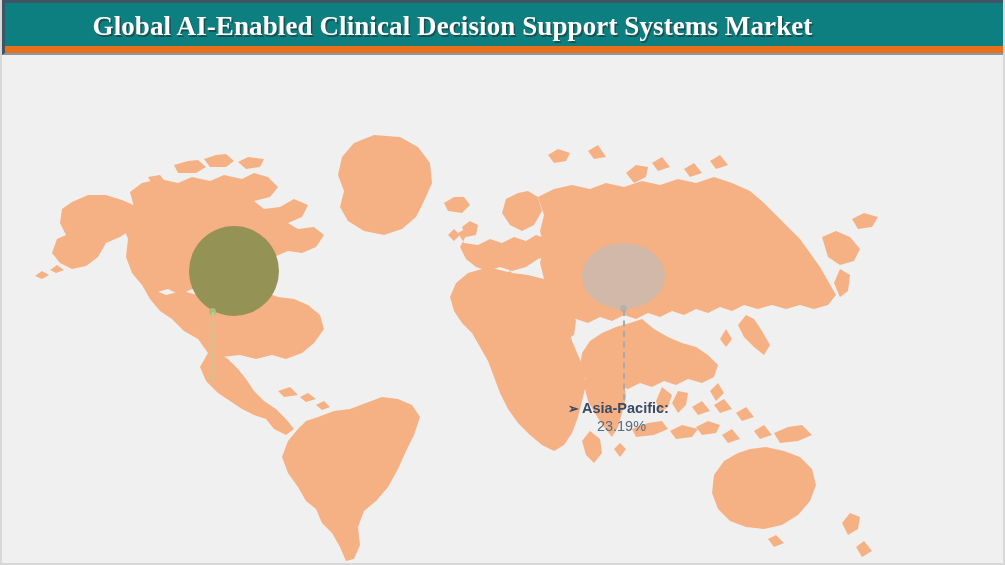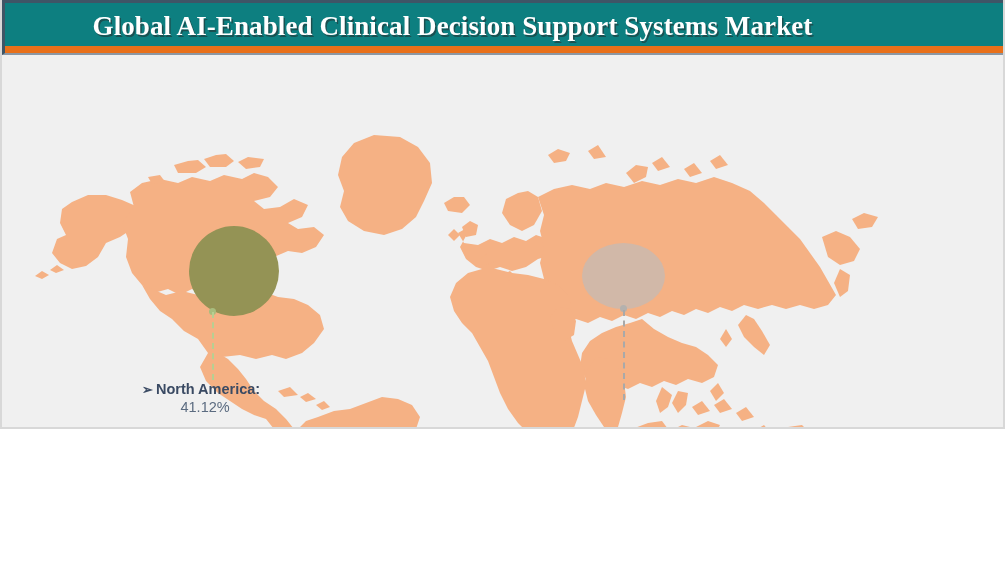--- a/index.html
+++ b/index.html
@@ -3,21 +3,21 @@
 <meta charset="utf-8">
 <style>
   html, body {
     margin: 0;
     padding: 0;
     background: #ffffff;
   }
   #slide {
     position: relative;
     width: 1005px;
-    height: 429px;
+    height: 565px;
     background: #f0f0f0;
     overflow: hidden;
     font-family: "Liberation Sans", sans-serif;
     box-sizing: border-box;
     border-left: 2px solid #d8d8d8;
     border-right: 2px solid #d8d8d8;
     border-bottom: 2px solid #d8d8d8;
   }
 
   
@@ -315,21 +315,21 @@
   </div>
 
   <div class="region-bubble" id="bubble-na"></div>
   <div class="anchor-dot" id="dot-na"></div>
   <div class="leader" id="leader-na"></div>
 
   <div class="region-bubble" id="bubble-ap"></div>
   <div class="anchor-dot" id="dot-ap"></div>
   <div class="leader" id="leader-ap"></div>
 
-  <div class="callout" id="callout-na">
+
+  <div class="callout" id="callout-ap">
     <div class="callout-name">
-      <span class="callout-arrow">➢</span><span>North America:</span>
+      <span class="callout-arrow">➢</span><span>Asia-Pacific:</span>
     </div>
-    <div class="callout-value">41.12%</div>
+    <div class="callout-value">23.19%</div>
   </div>
 
-
 </div>
 
 </body></html>

